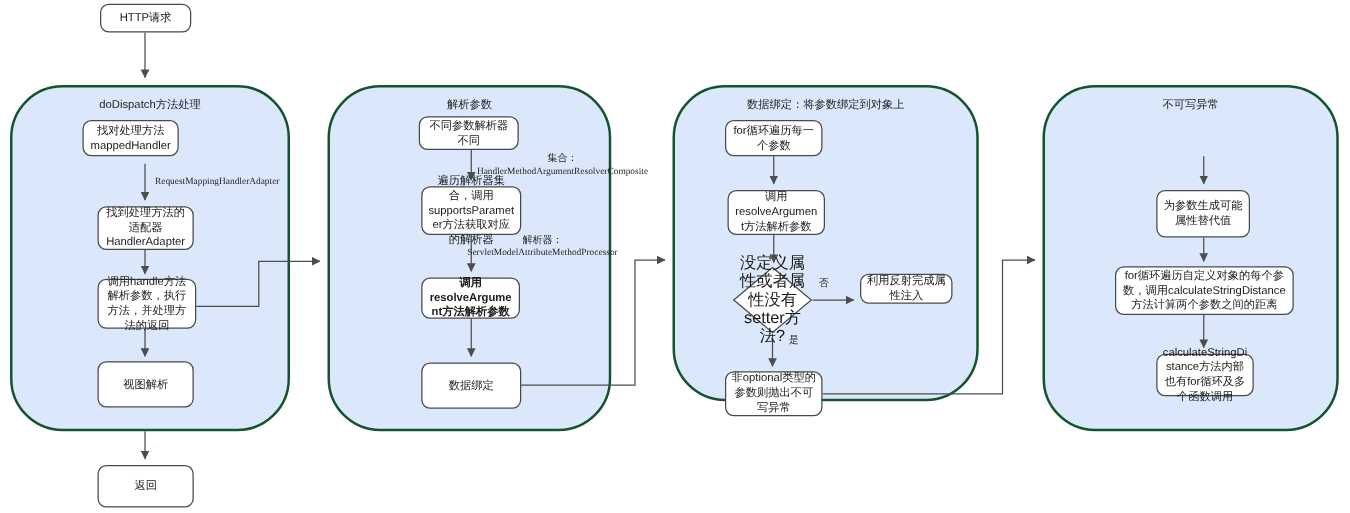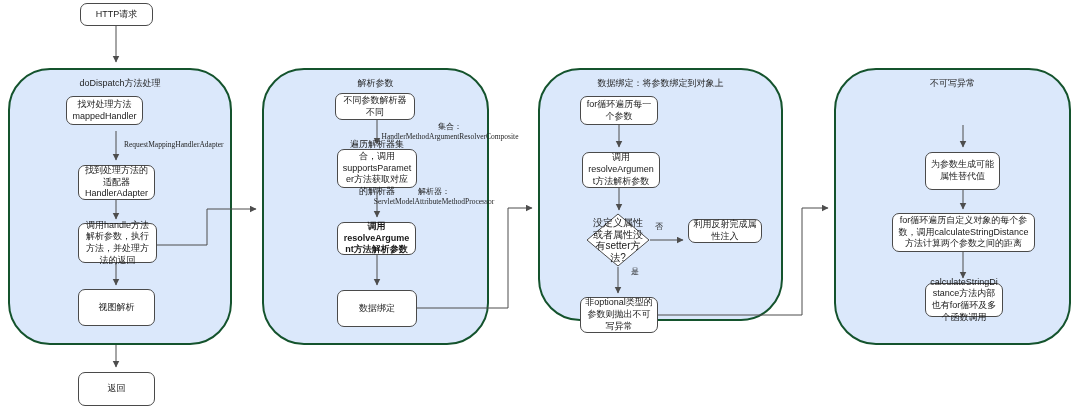--- a/index.html
+++ b/index.html
@@ -7,21 +7,21 @@
           font-family:"Liberation Sans",sans-serif;color:#1a1a1a;}
   svg.connectors{position:absolute;left:0;top:0;width:1080px;height:410px;pointer-events:none;}
   .lane{position:absolute;background:#dbe8fb;border:2px solid #14532d;border-radius:42px;box-sizing:border-box;}
   .lane-title{position:absolute;left:0;top:7px;width:100%;text-align:center;font-size:9px;color:#1f1f1f;}
   .node{position:absolute;background:#ffffff;border:1px solid #4a4a4a;border-radius:7px;box-sizing:border-box;
         display:flex;align-items:center;justify-content:center;text-align:center;
         font-size:9px;line-height:1.3;padding:2px 4px;word-break:break-word;}
   .diamond{position:absolute;}
   .diamond svg{position:absolute;left:0;top:0;}
   .diamond .dtext{position:absolute;left:0;top:0;right:0;bottom:0;display:flex;align-items:center;justify-content:center;
-        text-align:center;font-size:10px;line-height:1.15;padding:0 6px;}
+        text-align:center;font-size:13px;line-height:1.15;padding:0 6px;}
   .edge-label{position:absolute;font-size:8px;line-height:1.25;color:#1f1f1f;}
   .edge-label .cls{font-family:"Liberation Serif",serif;font-size:7.5px;white-space:nowrap;display:block;}
   .edge-label.center{text-align:center;}
   .branch-label{position:absolute;font-size:8px;color:#1f1f1f;}
 </style>
 </head>
 <body>
 
 <div class="canvas">
 

